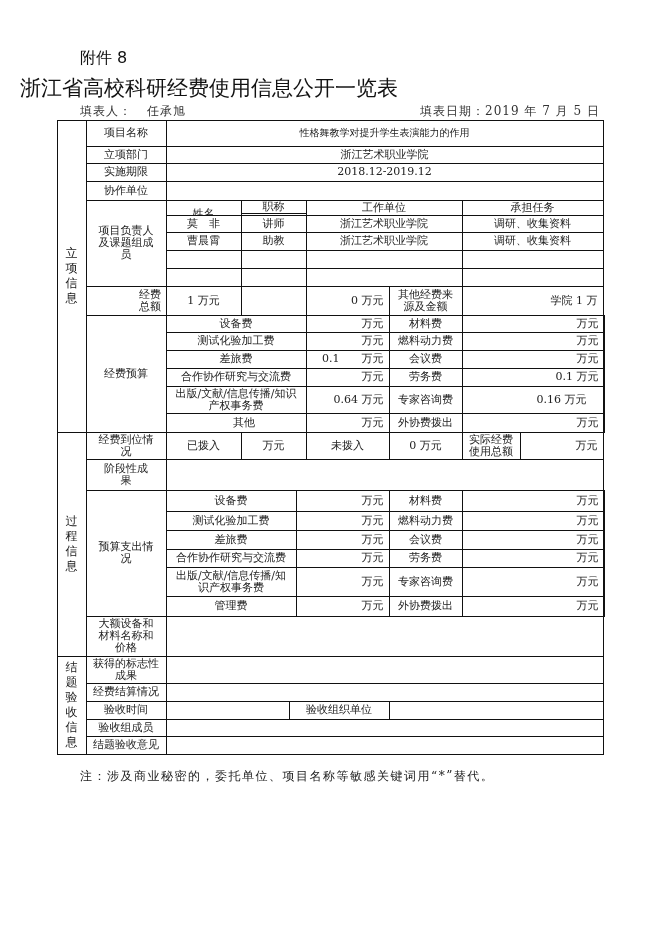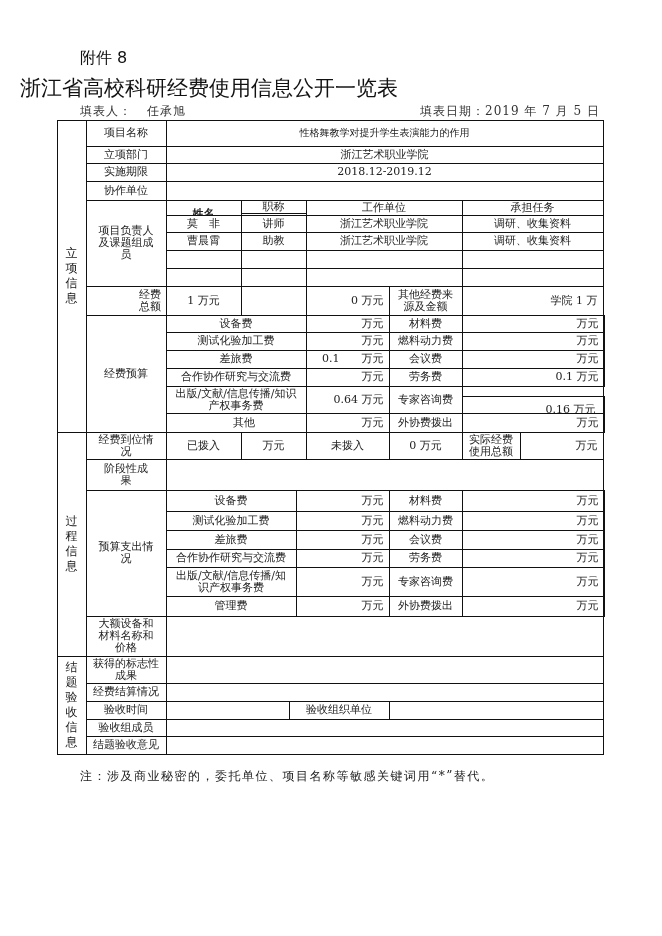--- a/index.html
+++ b/index.html
@@ -44,21 +44,21 @@
   <div class="c" style="left:86px;top:120px;width:81px;height:27px;">项目名称</div>
   <div class="c small" style="left:166px;top:120px;width:438px;height:27px;">性格舞教学对提升学生表演能力的作用</div>
   <div class="c" style="left:86px;top:146px;width:81px;height:18px;">立项部门</div>
   <div class="c" style="left:166px;top:146px;width:438px;height:18px;">浙江艺术职业学院</div>
   <div class="c" style="left:86px;top:163px;width:81px;height:19px;">实施期限</div>
   <div class="c" style="left:166px;top:163px;width:438px;height:19px;text-align:center;">2018.12-2019.12</div>
   <div class="c" style="left:86px;top:181px;width:81px;height:20px;">协作单位</div>
   <div class="c" style="left:166px;top:181px;width:438px;height:20px;"></div>
 
   <div class="c" style="left:86px;top:200px;width:81px;height:87px;padding:0 8px;">项目负责人及课题组成员</div>
-  <div class="c" style="left:166px;top:200px;width:76px;height:28px;font-weight:bold;">姓名</div>
+  <div class="c" style="left:166px;top:200px;width:76px;height:28px;">姓名</div>
   <div class="c" style="left:241px;top:200px;width:66px;height:14px;">职称</div>
   <div class="c" style="left:306px;top:200px;width:157px;height:16px;">工作单位</div>
   <div class="c" style="left:462px;top:200px;width:142px;height:16px;">承担任务</div>
 
   <div class="c" style="left:166px;top:215px;width:76px;height:18px;">莫　非</div>
   <div class="c" style="left:241px;top:215px;width:66px;height:18px;">讲师</div>
   <div class="c" style="left:306px;top:215px;width:157px;height:18px;">浙江艺术职业学院</div>
   <div class="c" style="left:462px;top:215px;width:142px;height:18px;">调研、收集资料</div>
 
   <div class="c" style="left:166px;top:232px;width:76px;height:19px;">曹晨霄</div>
@@ -97,21 +97,21 @@
       <div class="c r" style="left: 306px; top: 350px; width: 84px; height: 19px; padding-left: 4px; padding-right: 5px;">0.1　　万元</div>
       <div class="c" style="left: 389px; top: 350px; width: 74px; height: 19px; padding-left: 4px; padding-right: 4px;">会议费</div>
       <div class="c r" style="left: 462px; top: 350px; width: 143px; height: 19px; padding-left: 4px; padding-right: 5px;">万元</div>
       <div class="c" style="left: 166px; top: 368px; width: 141px; height: 19px; padding-left: 4px; padding-right: 4px;">合作协作研究与交流费</div>
       <div class="c r" style="left: 306px; top: 368px; width: 84px; height: 19px; padding-left: 4px; padding-right: 5px;">万元</div>
       <div class="c" style="left: 389px; top: 368px; width: 74px; height: 19px; padding-left: 4px; padding-right: 4px;">劳务费</div>
       <div class="c r" style="left: 462px; top: 368px; width: 143px; height: 19px; padding-left: 4px; padding-right: 5px;">0.1 万元</div>
       <div class="c" style="left: 166px; top: 386px; width: 141px; height: 28px; padding-left: 4px; padding-right: 4px;">出版/文献/信息传播/知识产权事务费</div>
       <div class="c r" style="left: 306px; top: 386px; width: 84px; height: 28px; padding-left: 4px; padding-right: 5px;">0.64 万元</div>
       <div class="c" style="left: 389px; top: 386px; width: 74px; height: 28px; padding-left: 4px; padding-right: 4px;">专家咨询费</div>
-      <div class="c r" style="left: 462px; top: 386px; width: 143px; height: 28px; padding-left: 4px; padding-right: 8px; margin-top: 10px;">0.16 万元</div>
+      <div class="c r" style="left: 462px; top: 386px; width: 143px; height: 28px; padding-left: 4px; padding-right: 17px;">0.16 万元</div>
       <div class="c" style="left: 166px; top: 413px; width: 141px; height: 20px; padding-left: 20px; padding-right: 4px;">其他</div>
       <div class="c r" style="left: 306px; top: 413px; width: 84px; height: 20px; padding-left: 4px; padding-right: 5px;">万元</div>
       <div class="c" style="left: 389px; top: 413px; width: 74px; height: 20px; padding-left: 4px; padding-right: 4px;">外协费拨出</div>
       <div class="c r" style="left: 462px; top: 413px; width: 143px; height: 20px; padding-left: 4px; padding-right: 5px;">万元</div>
     </div>
 
   <div class="c" style="left:86px;top:432px;width:81px;height:28px;padding:0 8px;">经费到位情况</div>
   <div class="c" style="left:166px;top:432px;width:76px;height:28px;">已拨入</div>
   <div class="c" style="left:241px;top:432px;width:66px;height:28px;">万元</div>
   <div class="c" style="left:306px;top:432px;width:84px;height:28px;">未拨入</div>

